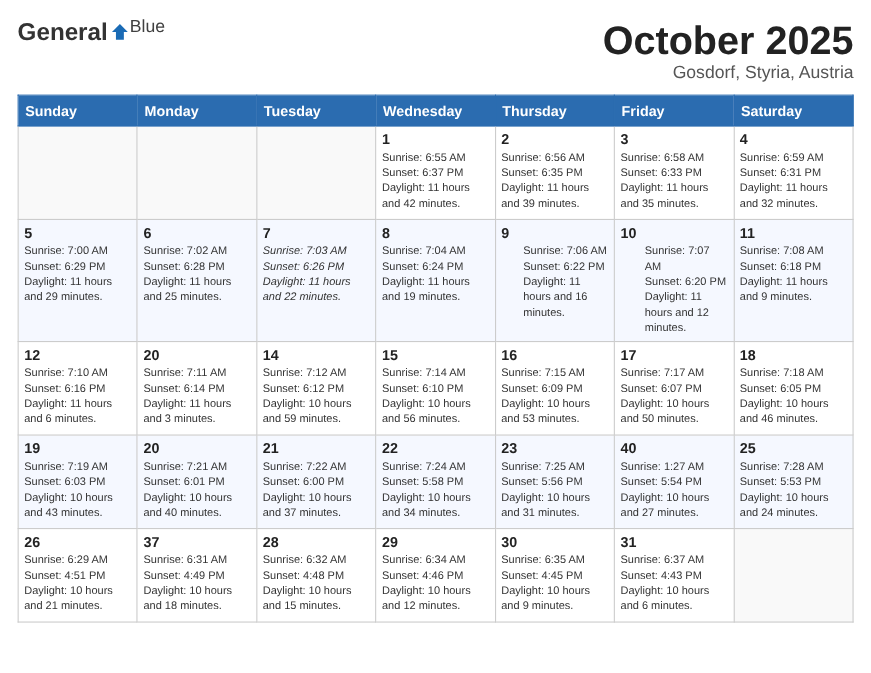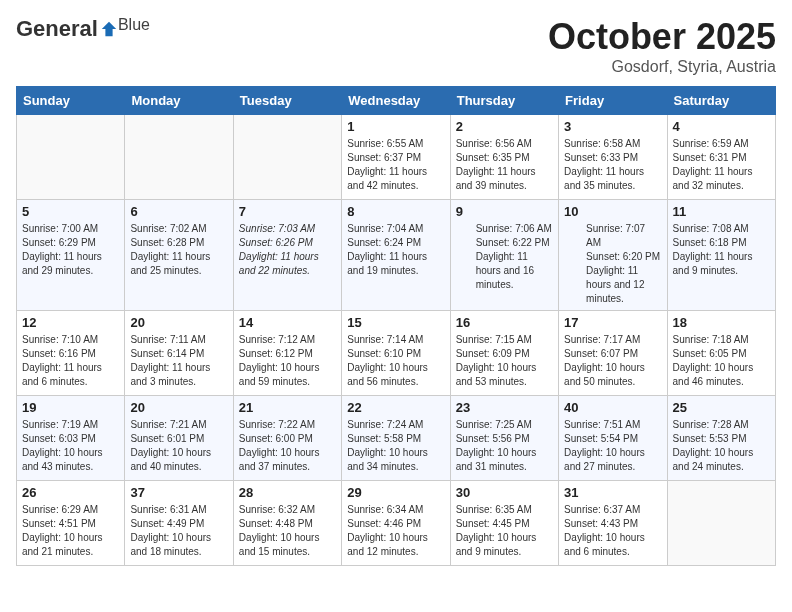--- a/index.html
+++ b/index.html
@@ -262,21 +262,21 @@
 Daylight: 10 hours and 34 minutes.</div>
         </td>
         <td>
           <div class="day-number">23</div>
           <div class="day-detail" style="white-space: pre-line;">Sunrise: 7:25 AM
 Sunset: 5:56 PM
 Daylight: 10 hours and 31 minutes.</div>
         </td>
         <td>
           <div class="day-number">40</div>
-          <div class="day-detail" style="white-space: pre-line;">Sunrise: 7:51 AM
+          <div class="day-detail" style="white-space: pre-line;">Sunrise: 1:27 AM
 Sunset: 5:54 PM
 Daylight: 10 hours and 27 minutes.</div>
         </td>
         <td>
           <div class="day-number">25</div>
           <div class="day-detail" style="white-space: pre-line;">Sunrise: 7:28 AM
 Sunset: 5:53 PM
 Daylight: 10 hours and 24 minutes.</div>
         </td>
       </tr>

